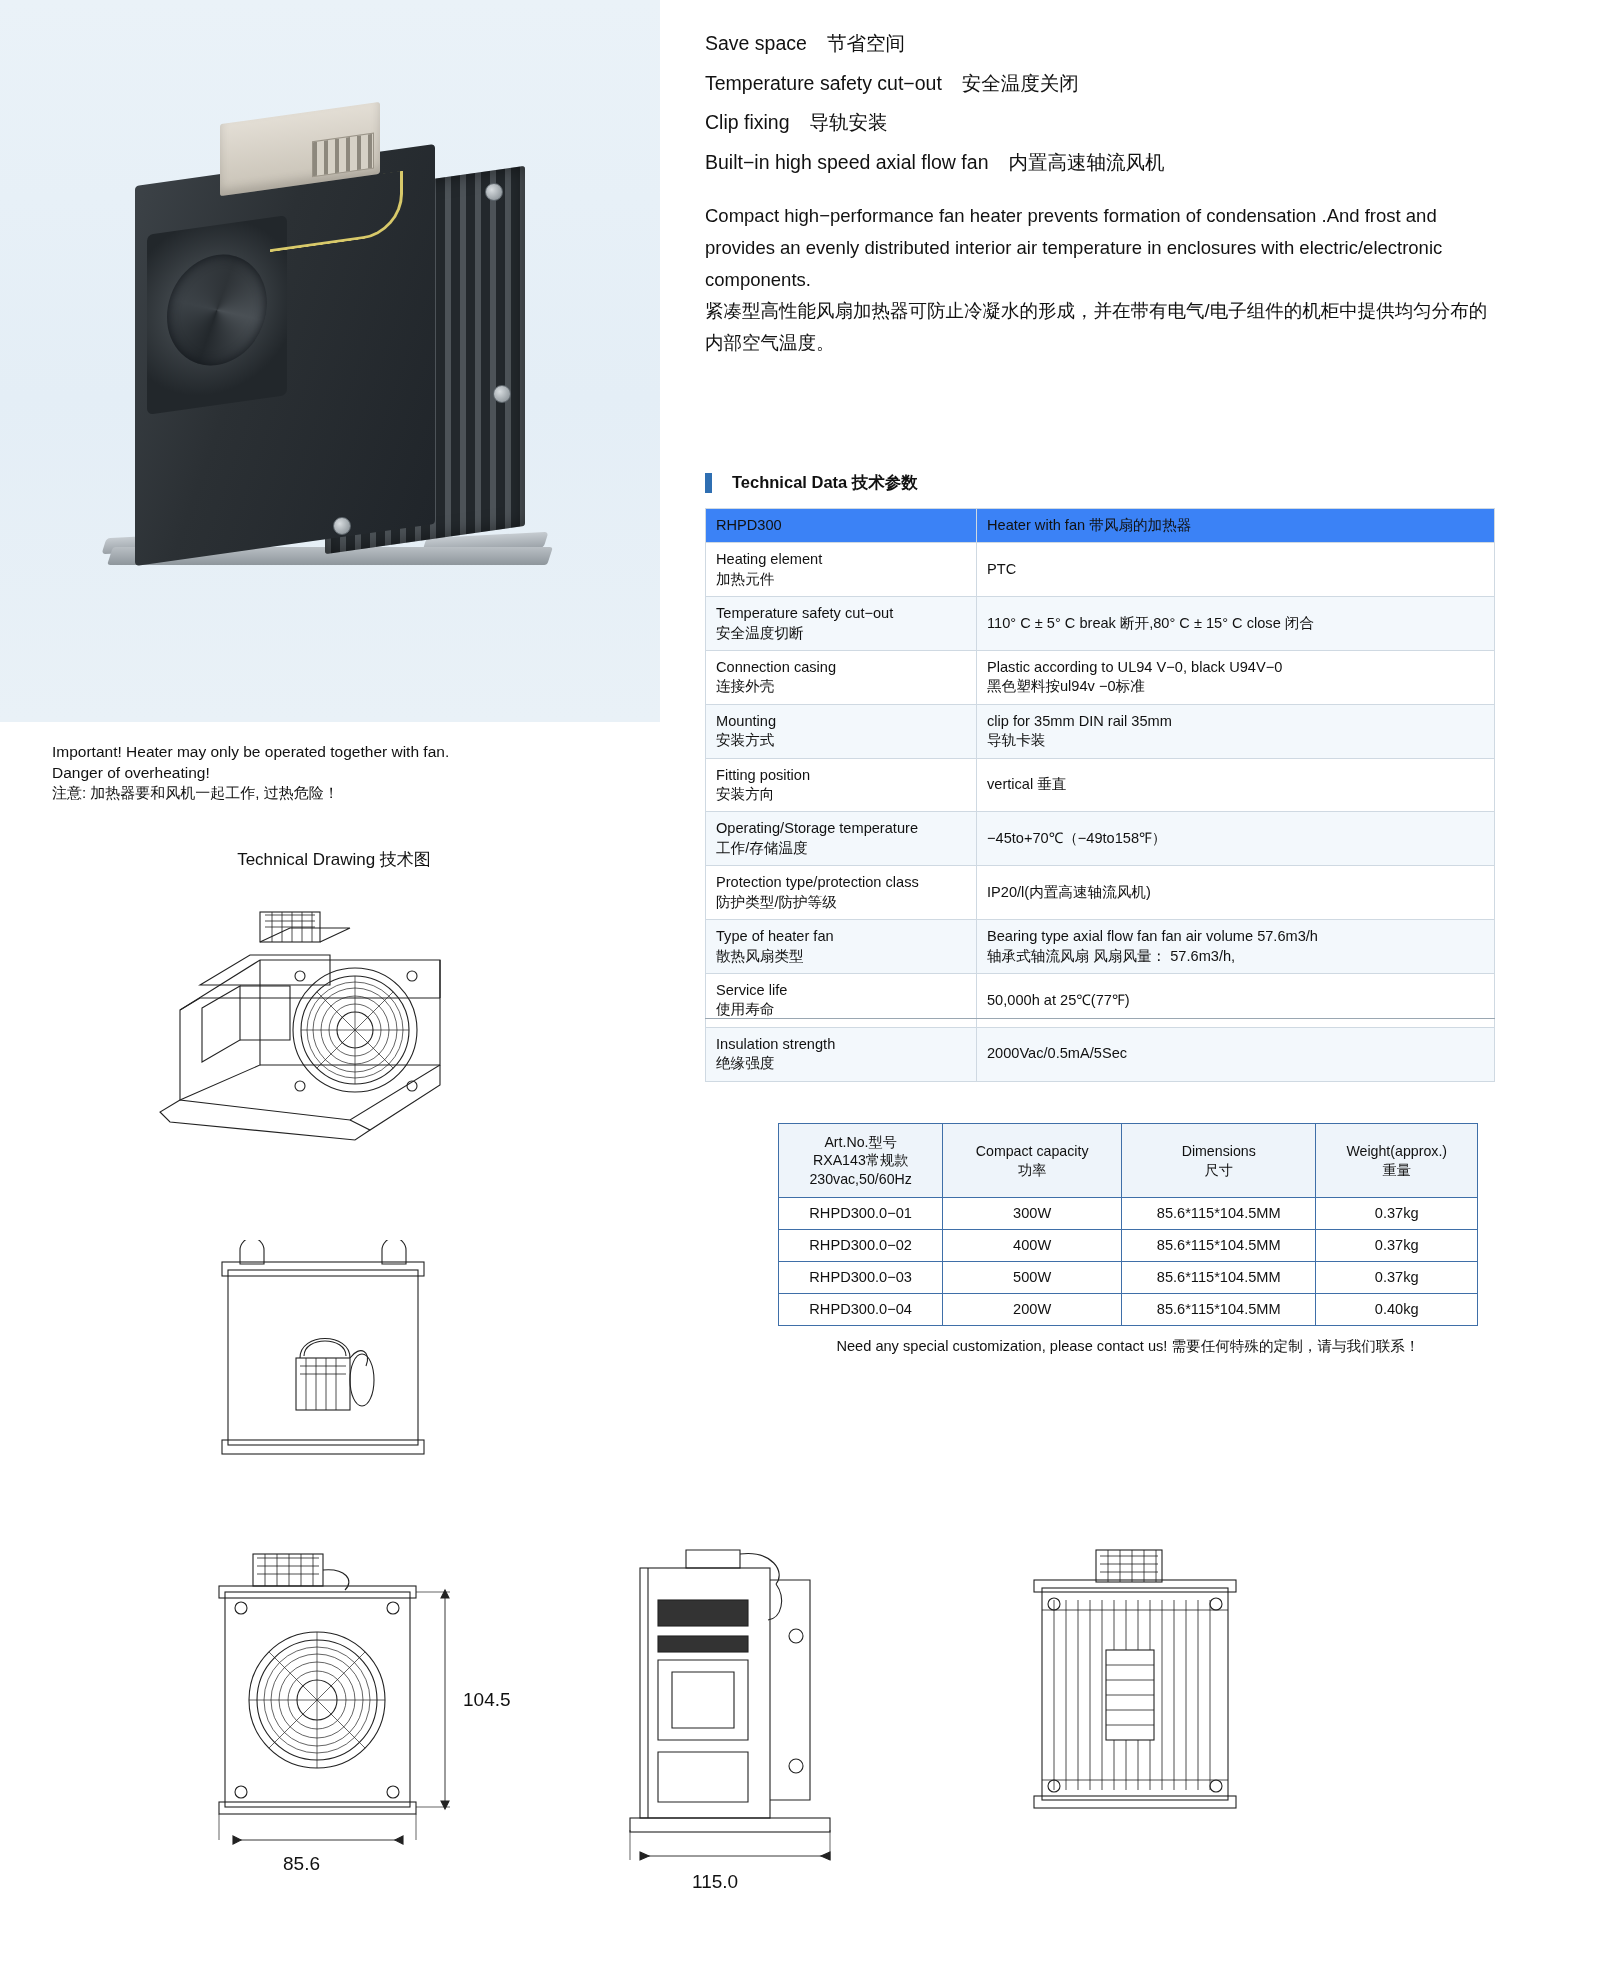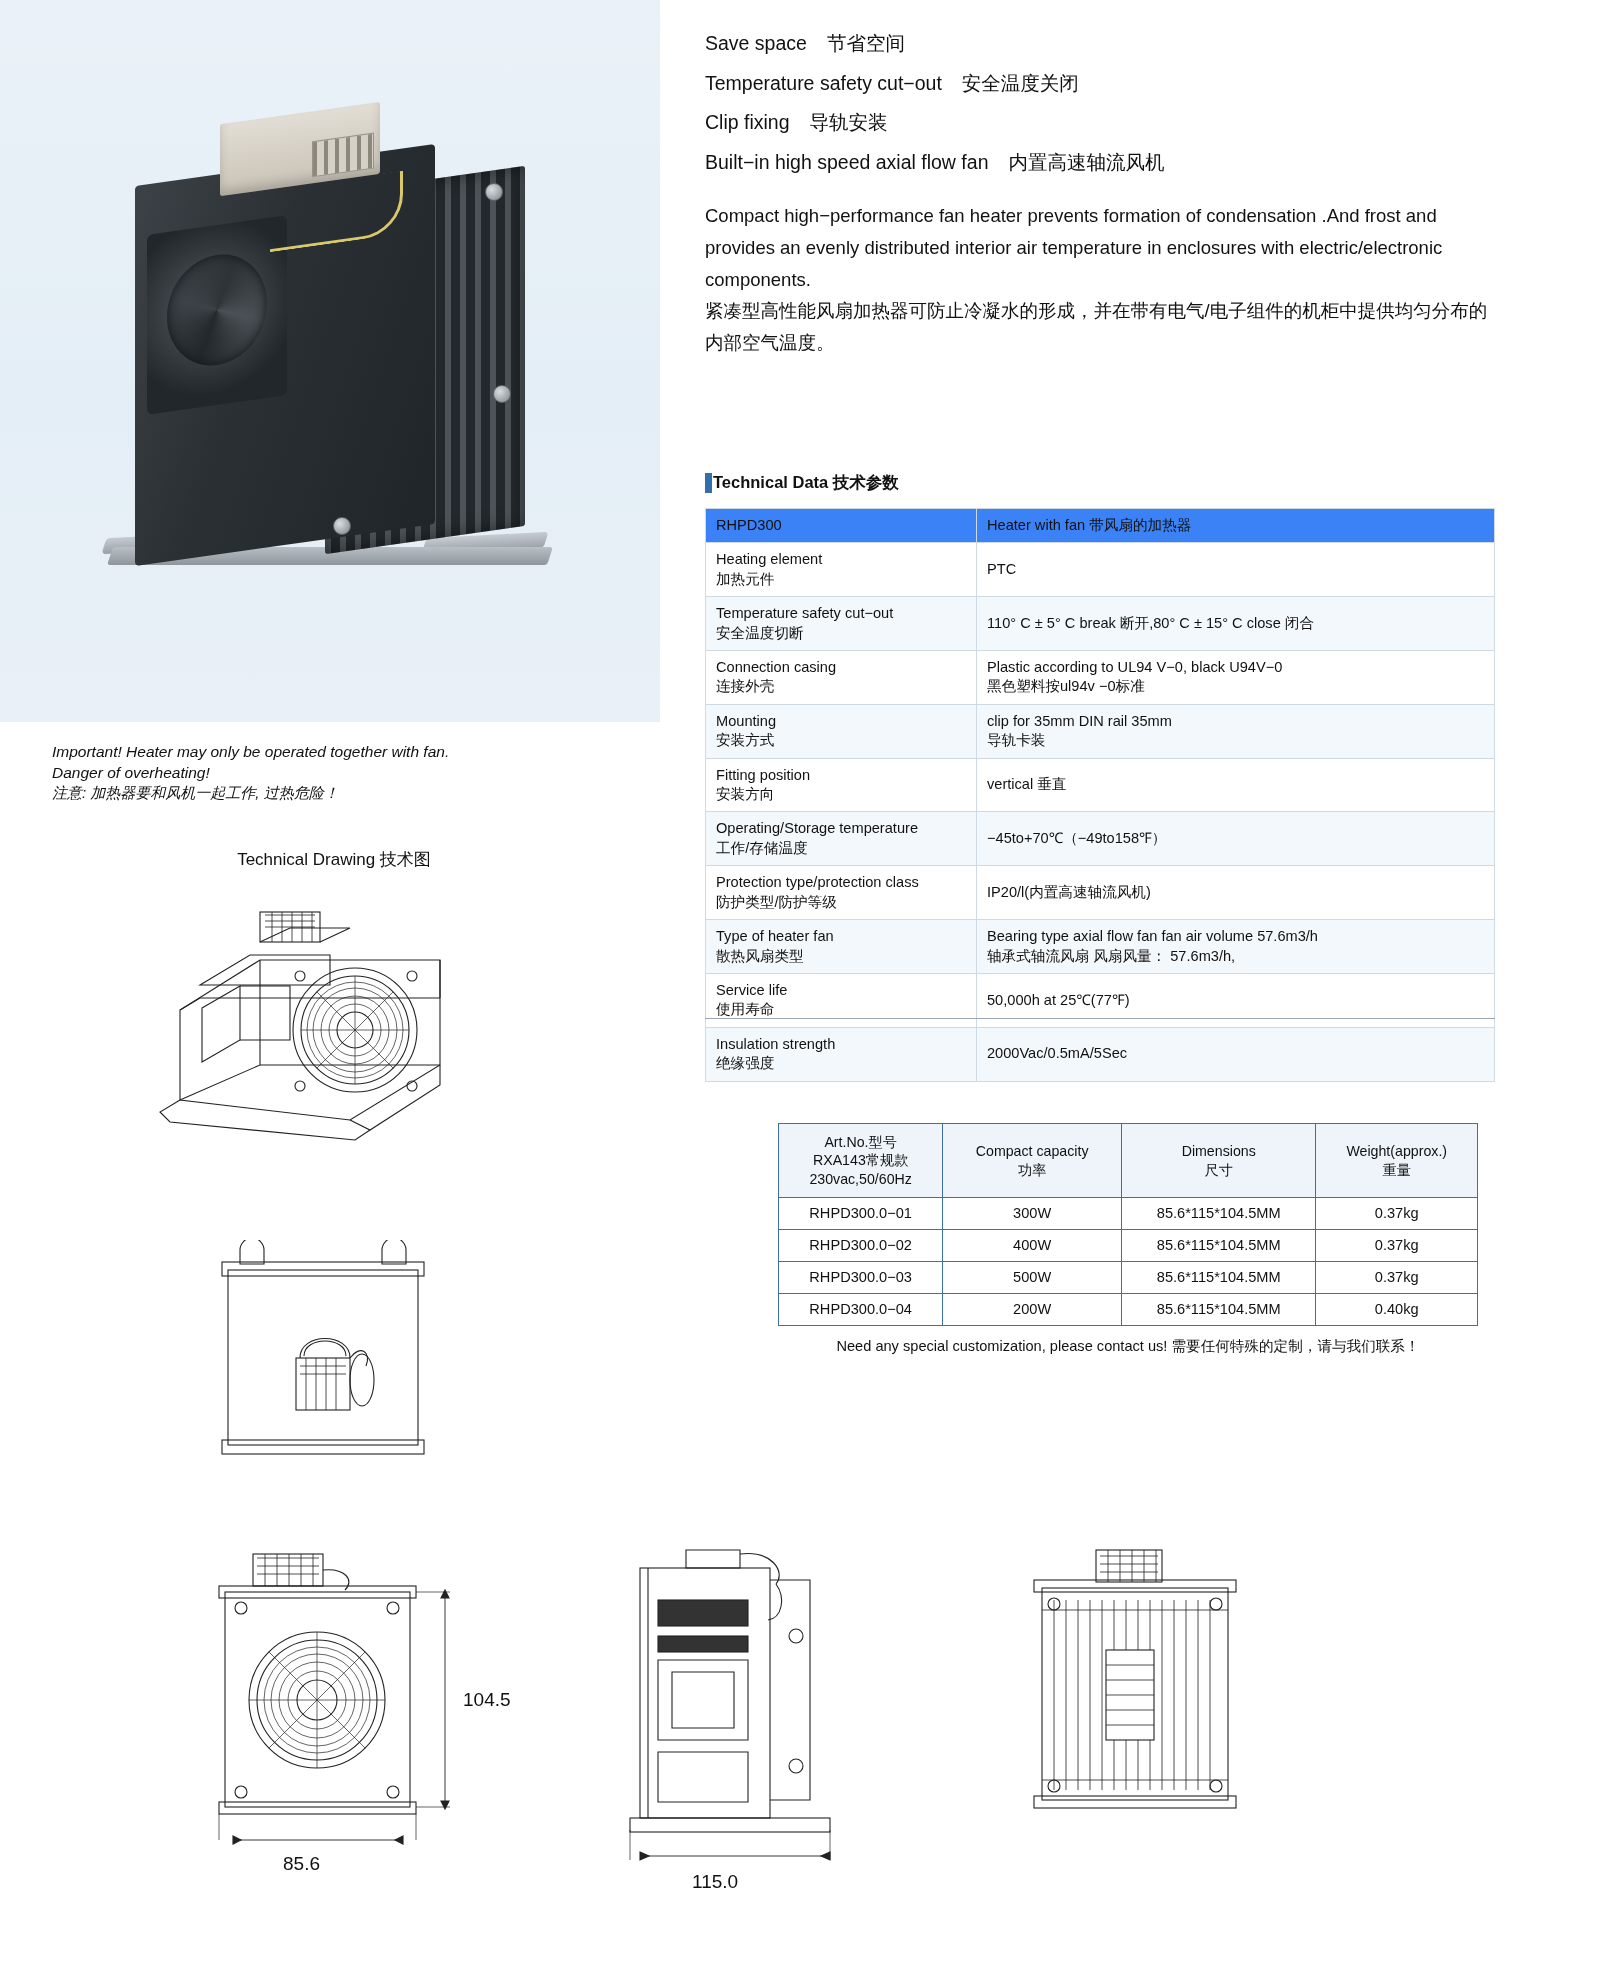--- a/index.html
+++ b/index.html
@@ -91,21 +91,20 @@
     border:1px solid #5f676d;
   }
 
   .important-note {
     position: absolute;
     left: 52px; top: 742px;
     width: 430px;
     font-size: 15.5px;
     line-height: 1.33;
     color: #111;
-    font-style: italic;
   }
   .important-note .zh { font-size: 15px; }
 
   .tech-drawing-title {
     position: absolute;
     left: 4px; top: 848px; width: 660px;
     text-align: center;
     font-size: 17px;
     color: #111;
   }
@@ -124,21 +123,21 @@
   .para {
     position: absolute; left: 705px; top: 200px; width: 800px;
     font-size: 18.5px;
     line-height: 1.72;
     color: #111;
   }
   .para .zh { }
 
   .td-header {
     position: absolute; left: 705px; top: 472px; width: 790px;
-    display: flex; align-items: center; gap: 1px;
+    display: flex; align-items: center; gap: 20px;
     border-bottom: 1px solid #9aa7b2;
     padding-bottom: 17px;
   }
   .td-bar { width: 7px; height: 20px; background: #2f6fb2; }
   .td-header .t { font-size: 16.5px; font-weight: bold; color: #111; }
 
   table.tech {
     position: absolute; left: 705px; top: 508px;
     width: 790px;
     border-collapse: collapse;

